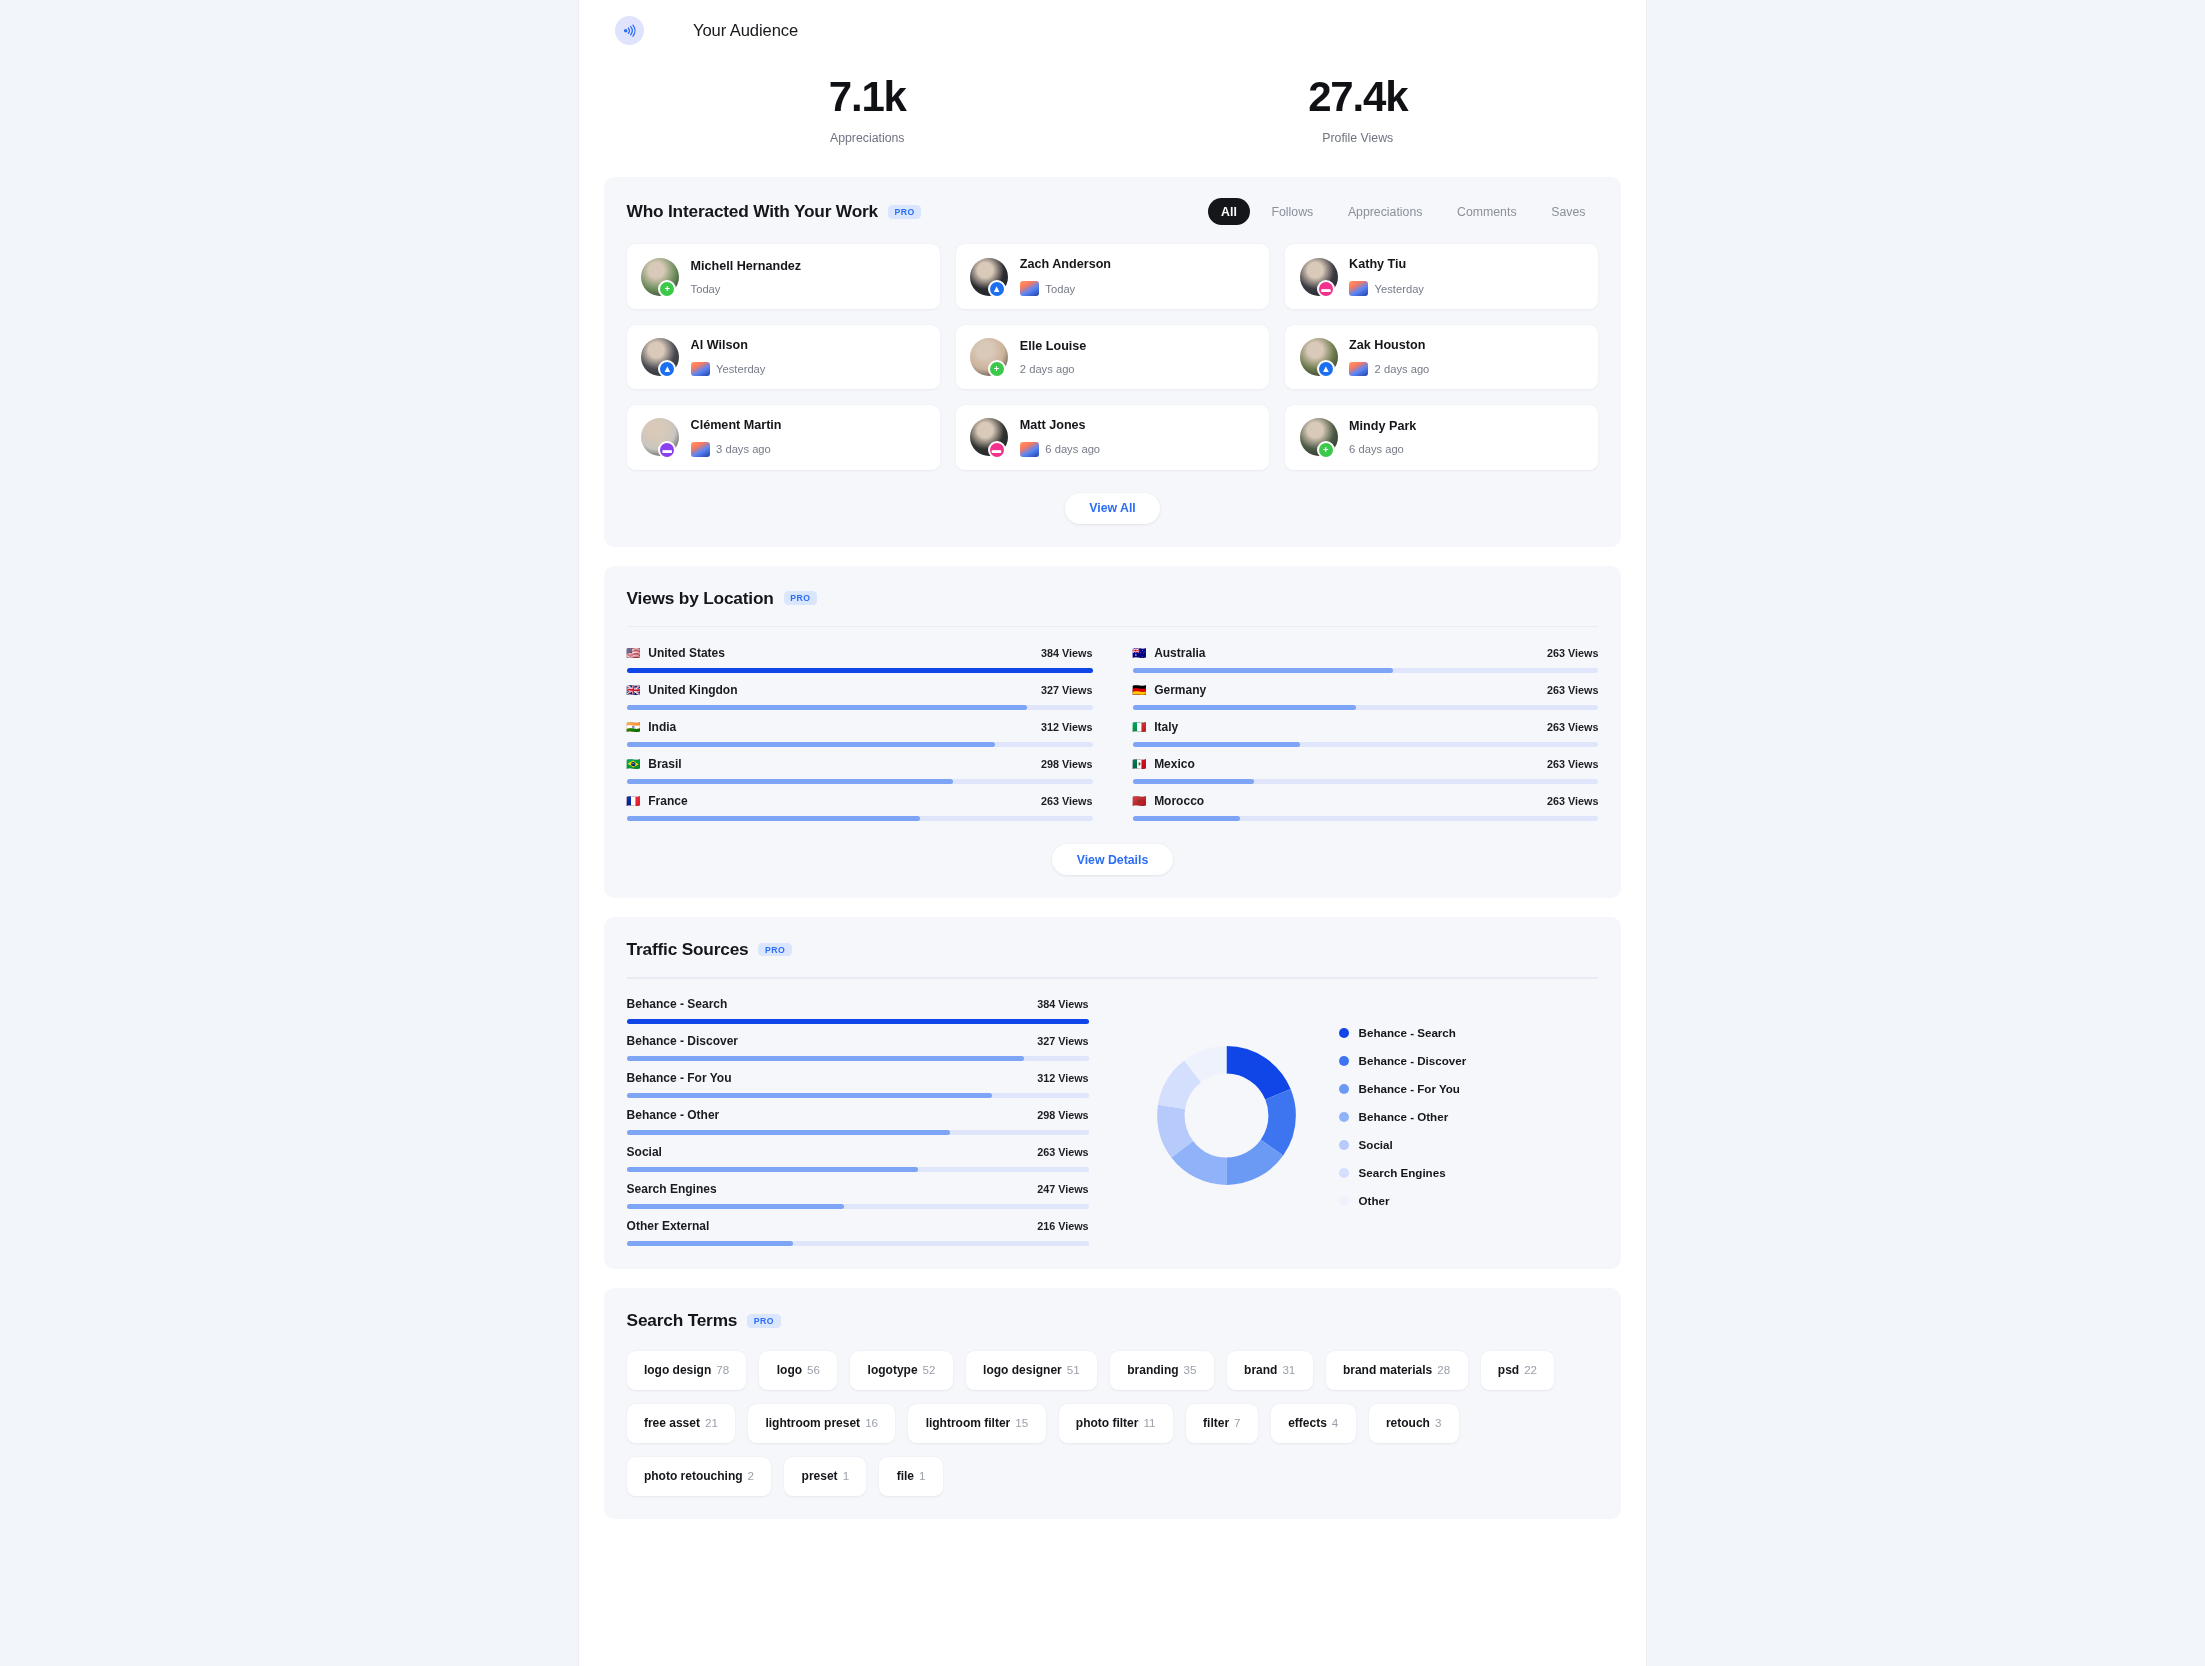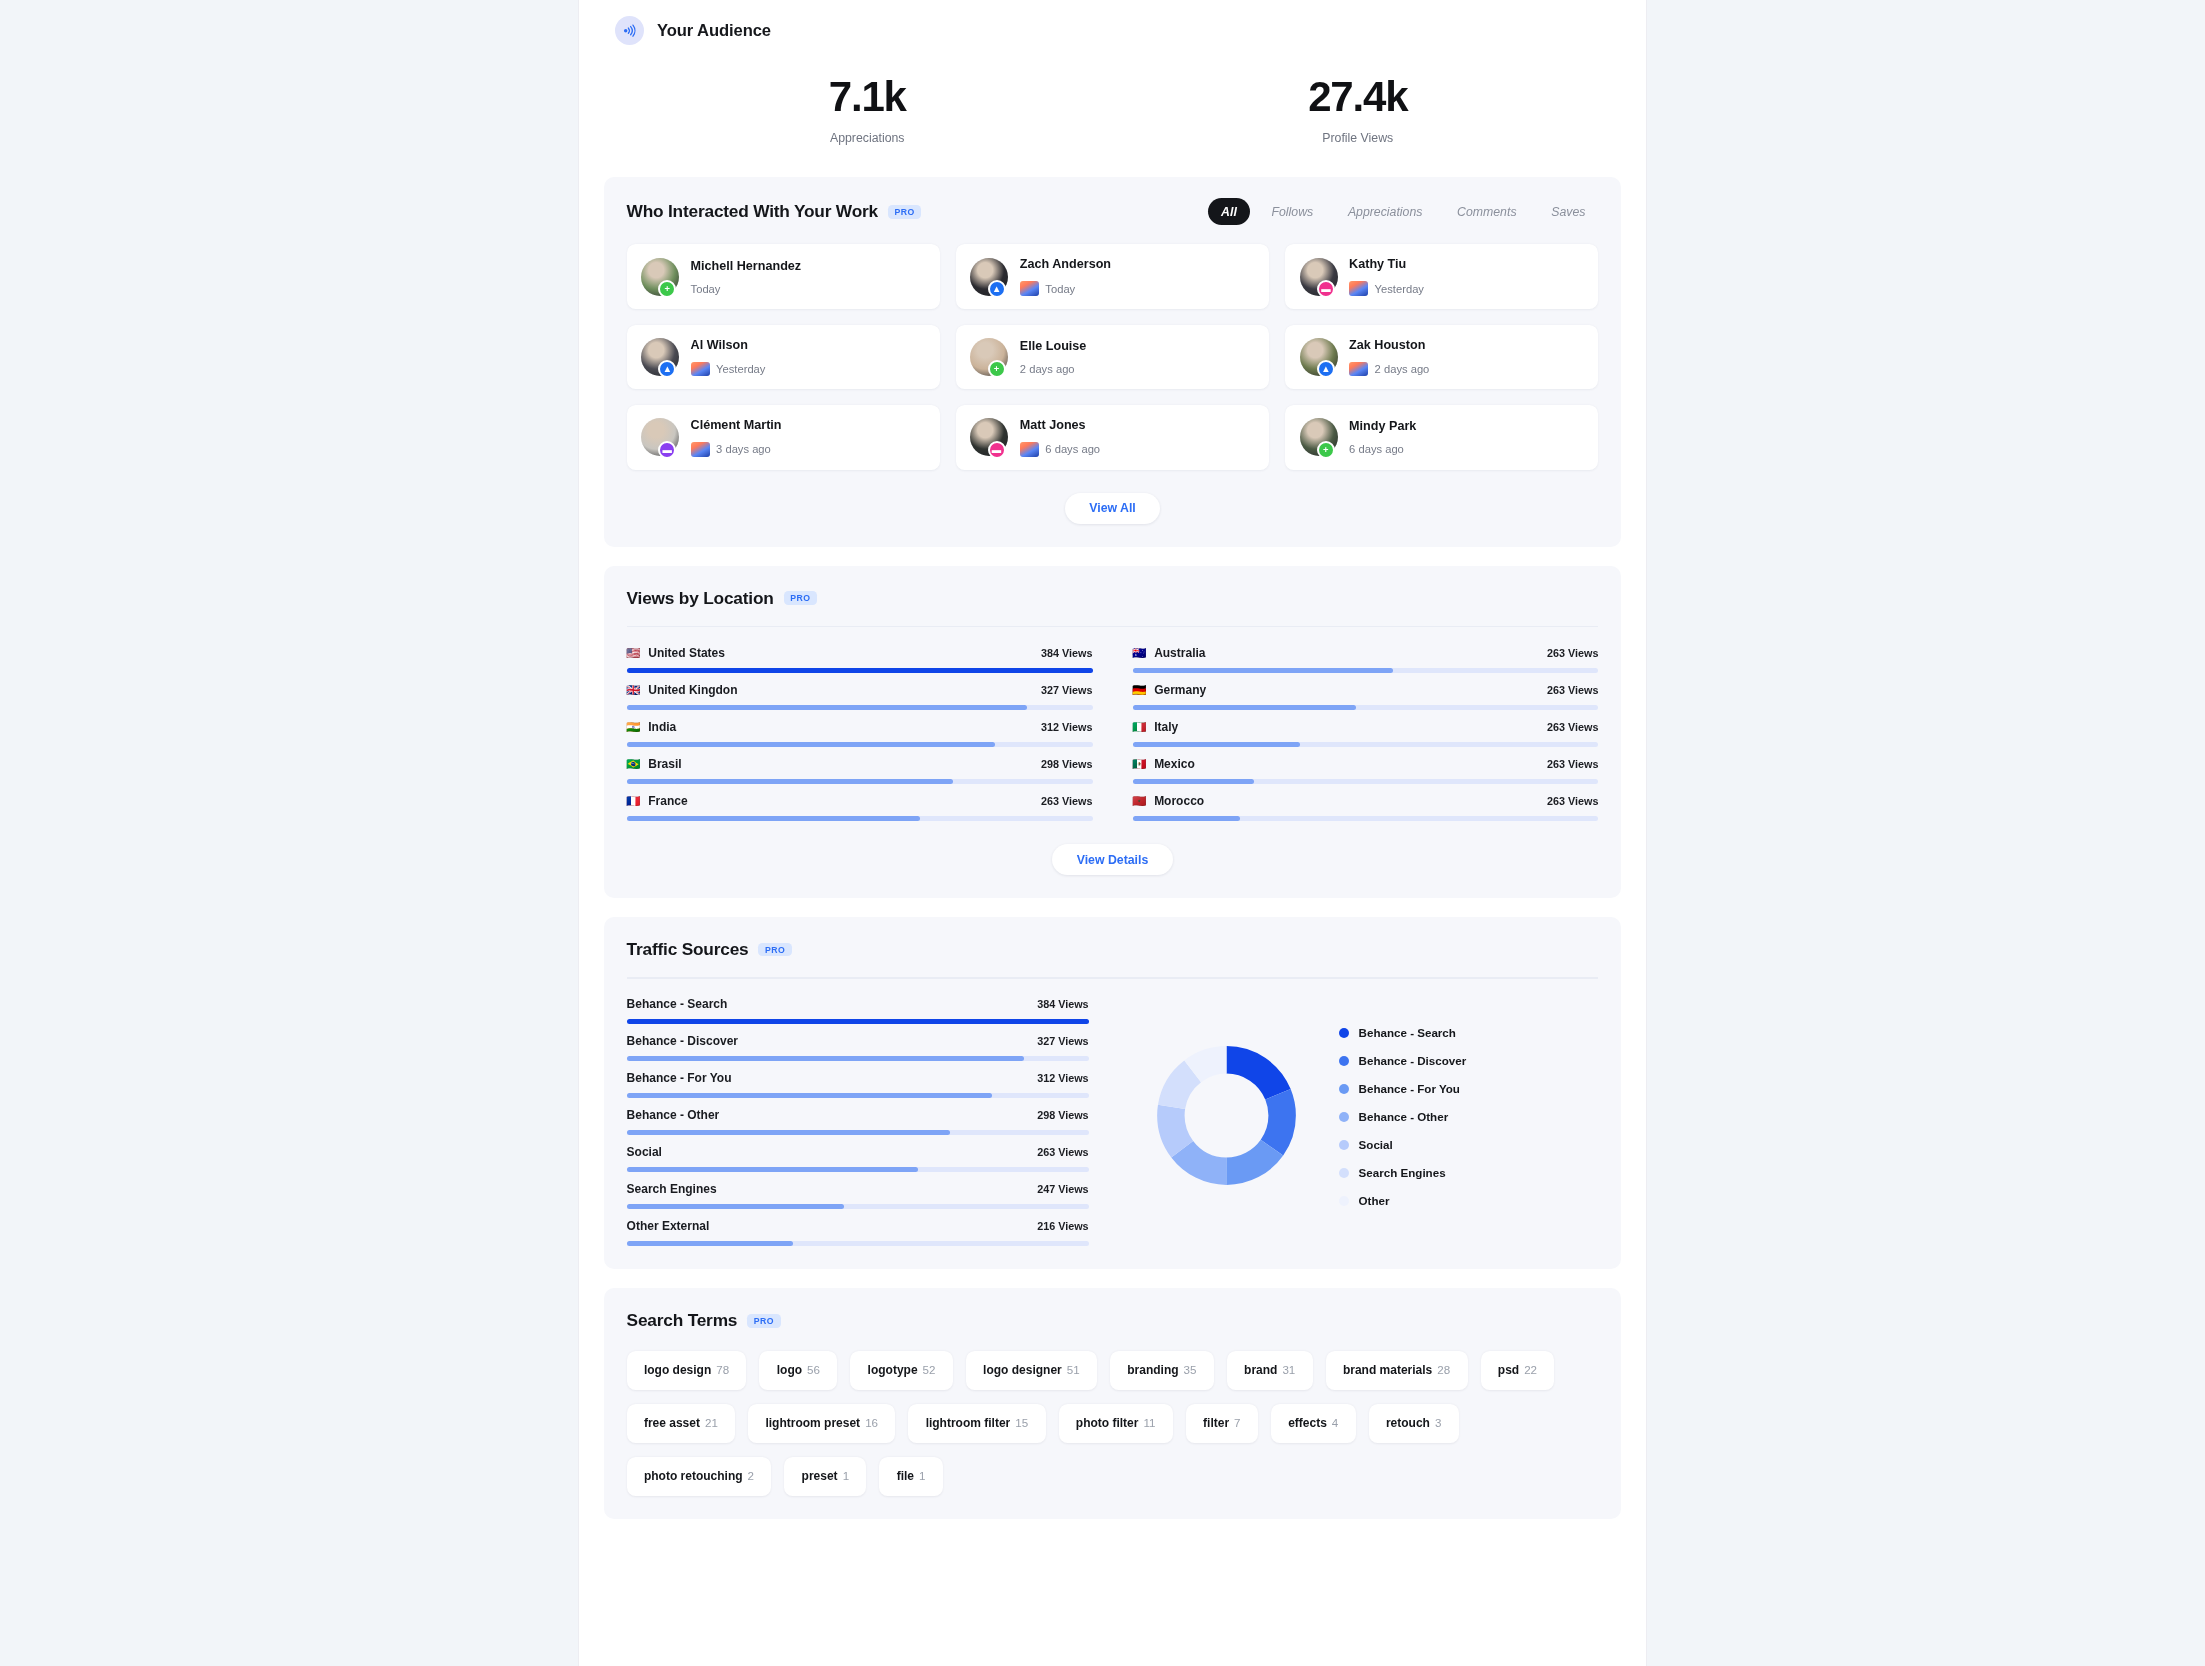--- a/index.html
+++ b/index.html
@@ -18,21 +18,21 @@
     border-left: 1.4px solid #ededf2;
     border-right: 1.4px solid #ededf2;
   }
 
   
   .audience-head { display: flex; align-items: center; gap: 13px; padding: 16px 0 0 36px; }
   .audience-icon {
     width: 29px; height: 29px; border-radius: 50%;
     background: #dfe3fb; display: flex; align-items: center; justify-content: center;
   }
-  .audience-title { font-size: 16.6px; font-weight: 700; color: #16181c; letter-spacing: -0.1px; }
+  .audience-title { font-size: 16.6px; font-weight: 400; color: #16181c; letter-spacing: -0.1px; margin-left: 36px; }
 
   .stats-row { display: flex; padding: 30px 43px 32px 43px; }
   .stat { flex: 1; text-align: center; }
   .stat-value { font-size: 42px; font-weight: 700; color: #101114; letter-spacing: -1.2px; line-height: 1.05; }
   .stat-label { margin-top: 11.6px; font-size: 12.3px; color: #6f7480; }
 
   
   .panel {
     margin: 0 24.6px 19px 24.6px;
     background: #f6f7fb;
@@ -41,21 +41,21 @@
   }
   .panel-head { display: flex; align-items: center; justify-content: space-between; }
   .panel-title-wrap { display: flex; align-items: center; gap: 10px; }
   .panel-title { font-size: 17.3px; font-weight: 700; color: #14161a; letter-spacing: -0.2px; }
   .pro-badge {
     background: #d9e6fe; color: #2c6df5; font-size: 8.7px; font-weight: 700;
     letter-spacing: 0.5px; padding: 2.9px 6.5px 2.2px 6.5px; border-radius: 4.3px; line-height: 1;
   }
 
   
-  .tabs { display: flex; align-items: center; gap: 8.7px; font-style: italic; }
+  .tabs { display: flex; align-items: center; gap: 8.7px; }
   .tab { font-size: 12.3px; color: #8b909c; padding: 6.5px 13px; border-radius: 17.3px; white-space: nowrap; }
   .tab.active { background: #14161a; color: #ffffff; font-weight: 600; }
 
   
   .cards-grid {
     margin-top: 19px;
     display: grid; grid-template-columns: repeat(3, 1fr);
     gap: 16px 16px;
   }
   .ucard {

